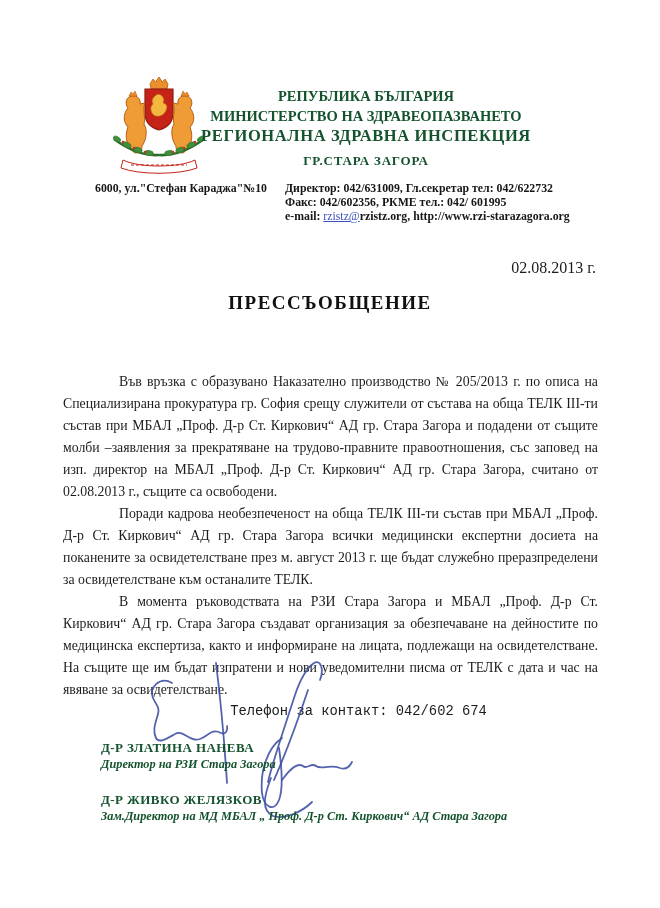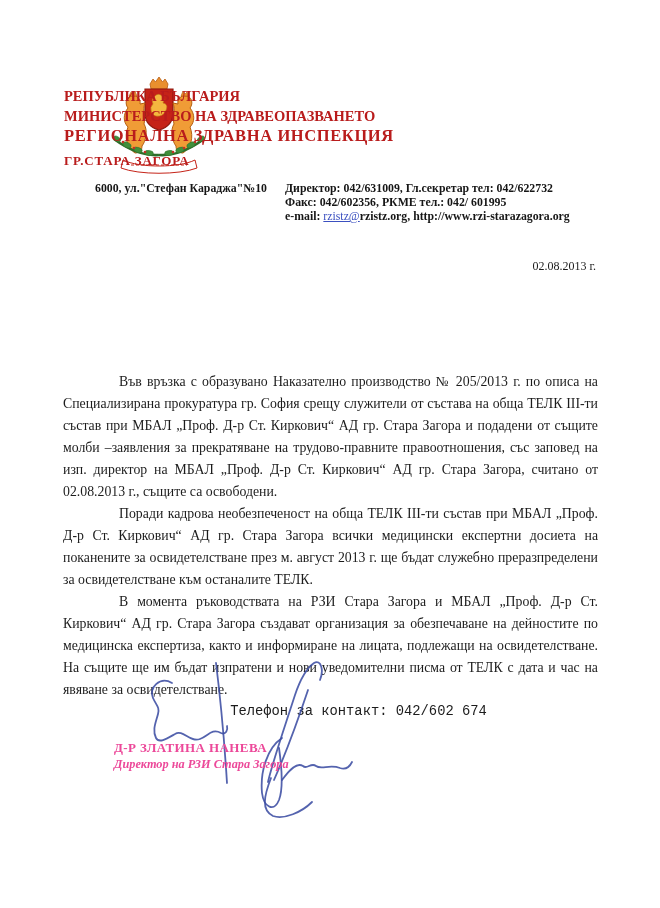--- a/index.html
+++ b/index.html
@@ -6,42 +6,42 @@
   .page {
     position:relative; width:660px; height:908px; margin:0 auto;
     background:#ffffff; overflow:hidden;
     font-family:"Liberation Serif","DejaVu Serif",serif;
     color:#1c1c1c;
     -webkit-font-smoothing:antialiased;
   }
   
   .emblem { position:absolute; left:101px; top:76px; width:116px; height:108px; }
   
-  .hdr { position:absolute; left:64px; top:88px; width:588px; text-align:left; font-weight:bold; color:#b91c1c; }
+  .hdr { position:absolute; left:72px; top:88px; width:588px; text-align:center; font-weight:bold; color:#14532d; }
   .hdr-line1 { font-size:14.5px; }
   .hdr-line2 { font-size:14.5px; margin-top:3px; }
   .hdr-line3 { font-size:16.5px; margin-top:1px; letter-spacing:0.6px; }
   .hdr-line4 { font-size:13px;   margin-top:7px; letter-spacing:0.8px; }
   
   .contact { position:absolute; left:95px; top:181px; width:520px; display:flex; align-items:flex-start;
              font-weight:bold; font-size:11.8px; line-height:14px; color:#161616; }
   .contact-address { width:190px; flex:0 0 190px; }
   .contact-right { flex:1; }
   .email-link { color:#3b50c0; text-decoration:underline; font-weight:normal; }
   
-  .date  { position:absolute; top:259px; right:64px; font-size:12px; color:#1c1c1c;margin-left:15px; }
+  .date  { position:absolute; top:259px; right:64px; font-size:16px; color:#1c1c1c;margin-left:15px; }
   .title { position:absolute; top:292px; left:6px; width:648px; text-align:center;
            font-size:19px; font-weight:bold; letter-spacing:1.5px; color:#111; }
   
   .bodytext { position:absolute; top:333px; left:63px; width:535px;
               font-size:13.8px; line-height:22px; text-align:justify; color:#1c1c1c;margin-top:38px; }
   .bodytext p { margin:0; text-indent:56px; }
   .phone-line { margin:0; text-indent:74px; text-align:center;font-family:Liberation Mono, monospace; }
   
-  .sigblock { position:absolute; left:114px; color:#ec4899; }
+  .sigblock { position:absolute; left:101px; color:#14532d; }
   .sigblock .sig-name  { font-weight:bold; font-size:13px; letter-spacing:0.4px; line-height:16px; }
   .sigblock .sig-title { font-weight:bold; font-style:italic; font-size:12.3px; line-height:16px; }
   .sigblock1 { top:740px; }
   .sigblock2 { top:792px; }
   
   .ink { position:absolute; left:130px; top:650px; width:230px; height:180px; pointer-events:none; }
   .ink path { fill:none; stroke:#3c4da3; stroke-width:1.8; stroke-linecap:round; stroke-linejoin:round; opacity:0.88; }
 </style>
 </head>
 <body>
@@ -98,20 +98,21 @@
     <div class="contact-address">6000, ул."Стефан Караджа"№10</div>
     <div class="contact-right">
       <div>Директор: 042/631009,  Гл.секретар тел: 042/622732</div>
       <div>Факс: 042/602356, РКМЕ тел.: 042/ 601995</div>
       <div><span>e-mail: </span><span class="email-link">rzistz@</span><span>rzistz.org, http://www.rzi-starazagora.org</span></div>
     </div>
   </div>
 
   <div class="date">02.08.2013 г.</div>
 
+  <div class="title">ПРЕССЪОБЩЕНИЕ</div>
 
   <div class="bodytext">
     <p>Във връзка с образувано Наказателно производство № 205/2013 г. по описа на Специализирана прокуратура гр. София срещу служители от състава на обща ТЕЛК III-ти състав при МБАЛ „Проф. Д-р Ст. Киркович“ АД гр. Стара Загора и подадени от същите молби –заявления за прекратяване на трудово-правните правоотношения, със заповед на изп. директор на МБАЛ „Проф. Д-р Ст. Киркович“ АД гр. Стара Загора, считано от 02.08.2013 г., същите са освободени.</p>
     <p>Поради кадрова необезпеченост на обща ТЕЛК III-ти състав при МБАЛ „Проф. Д-р Ст. Киркович“ АД гр. Стара Загора всички медицински експертни досиета на поканените за освидетелстване през м. август 2013 г. ще бъдат служебно преразпределени за освидетелстване към останалите ТЕЛК.</p>
     <p>В момента ръководствата на РЗИ Стара Загора и МБАЛ „Проф. Д-р Ст. Киркович“ АД гр. Стара Загора създават организация за обезпечаване на дейностите по медицинска експертиза, както и информиране на лицата, подлежащи на освидетелстване. На същите ще им бъдат изпратени и нови уведомителни писма от ТЕЛК с дата и час на явяване за освидетелстване.</p>
     <p class="phone-line">Телефон за контакт: 042/602 674</p>
   </div>
 
   <svg class="ink" viewBox="0 0 230 180" xmlns="http://www.w3.org/2000/svg">
     <g>
@@ -124,14 +125,18 @@
       <path d="M 152,88 C 137,98 130,122 132,143 C 134,158 144,162 149,150 C 154,137 151,112 149,98"></path>
       <path d="M 141,128 C 134,146 131,160 143,166 C 154,170 172,162 182,152"></path>
       <path d="M 152,130 C 160,119 167,112 173,116 C 177,120 181,112 186,116 C 191,120 200,114 210,118 C 216,120 220,116 222,112"></path>
     </g>
   </svg>
 
   <div class="sigblock sigblock1">
     <div class="sig-name">Д-Р ЗЛАТИНА НАНЕВА</div>
     <div class="sig-title">Директор на РЗИ Стара Загора</div>
   </div>
+  <div class="sigblock sigblock2">
+    <div class="sig-name">Д-Р ЖИВКО ЖЕЛЯЗКОВ</div>
+    <div class="sig-title">Зам.Директор на МД МБАЛ „ Проф. Д-р Ст. Киркович“ АД Стара Загора</div>
+  </div>
 
 </div>
 
 </body></html>

